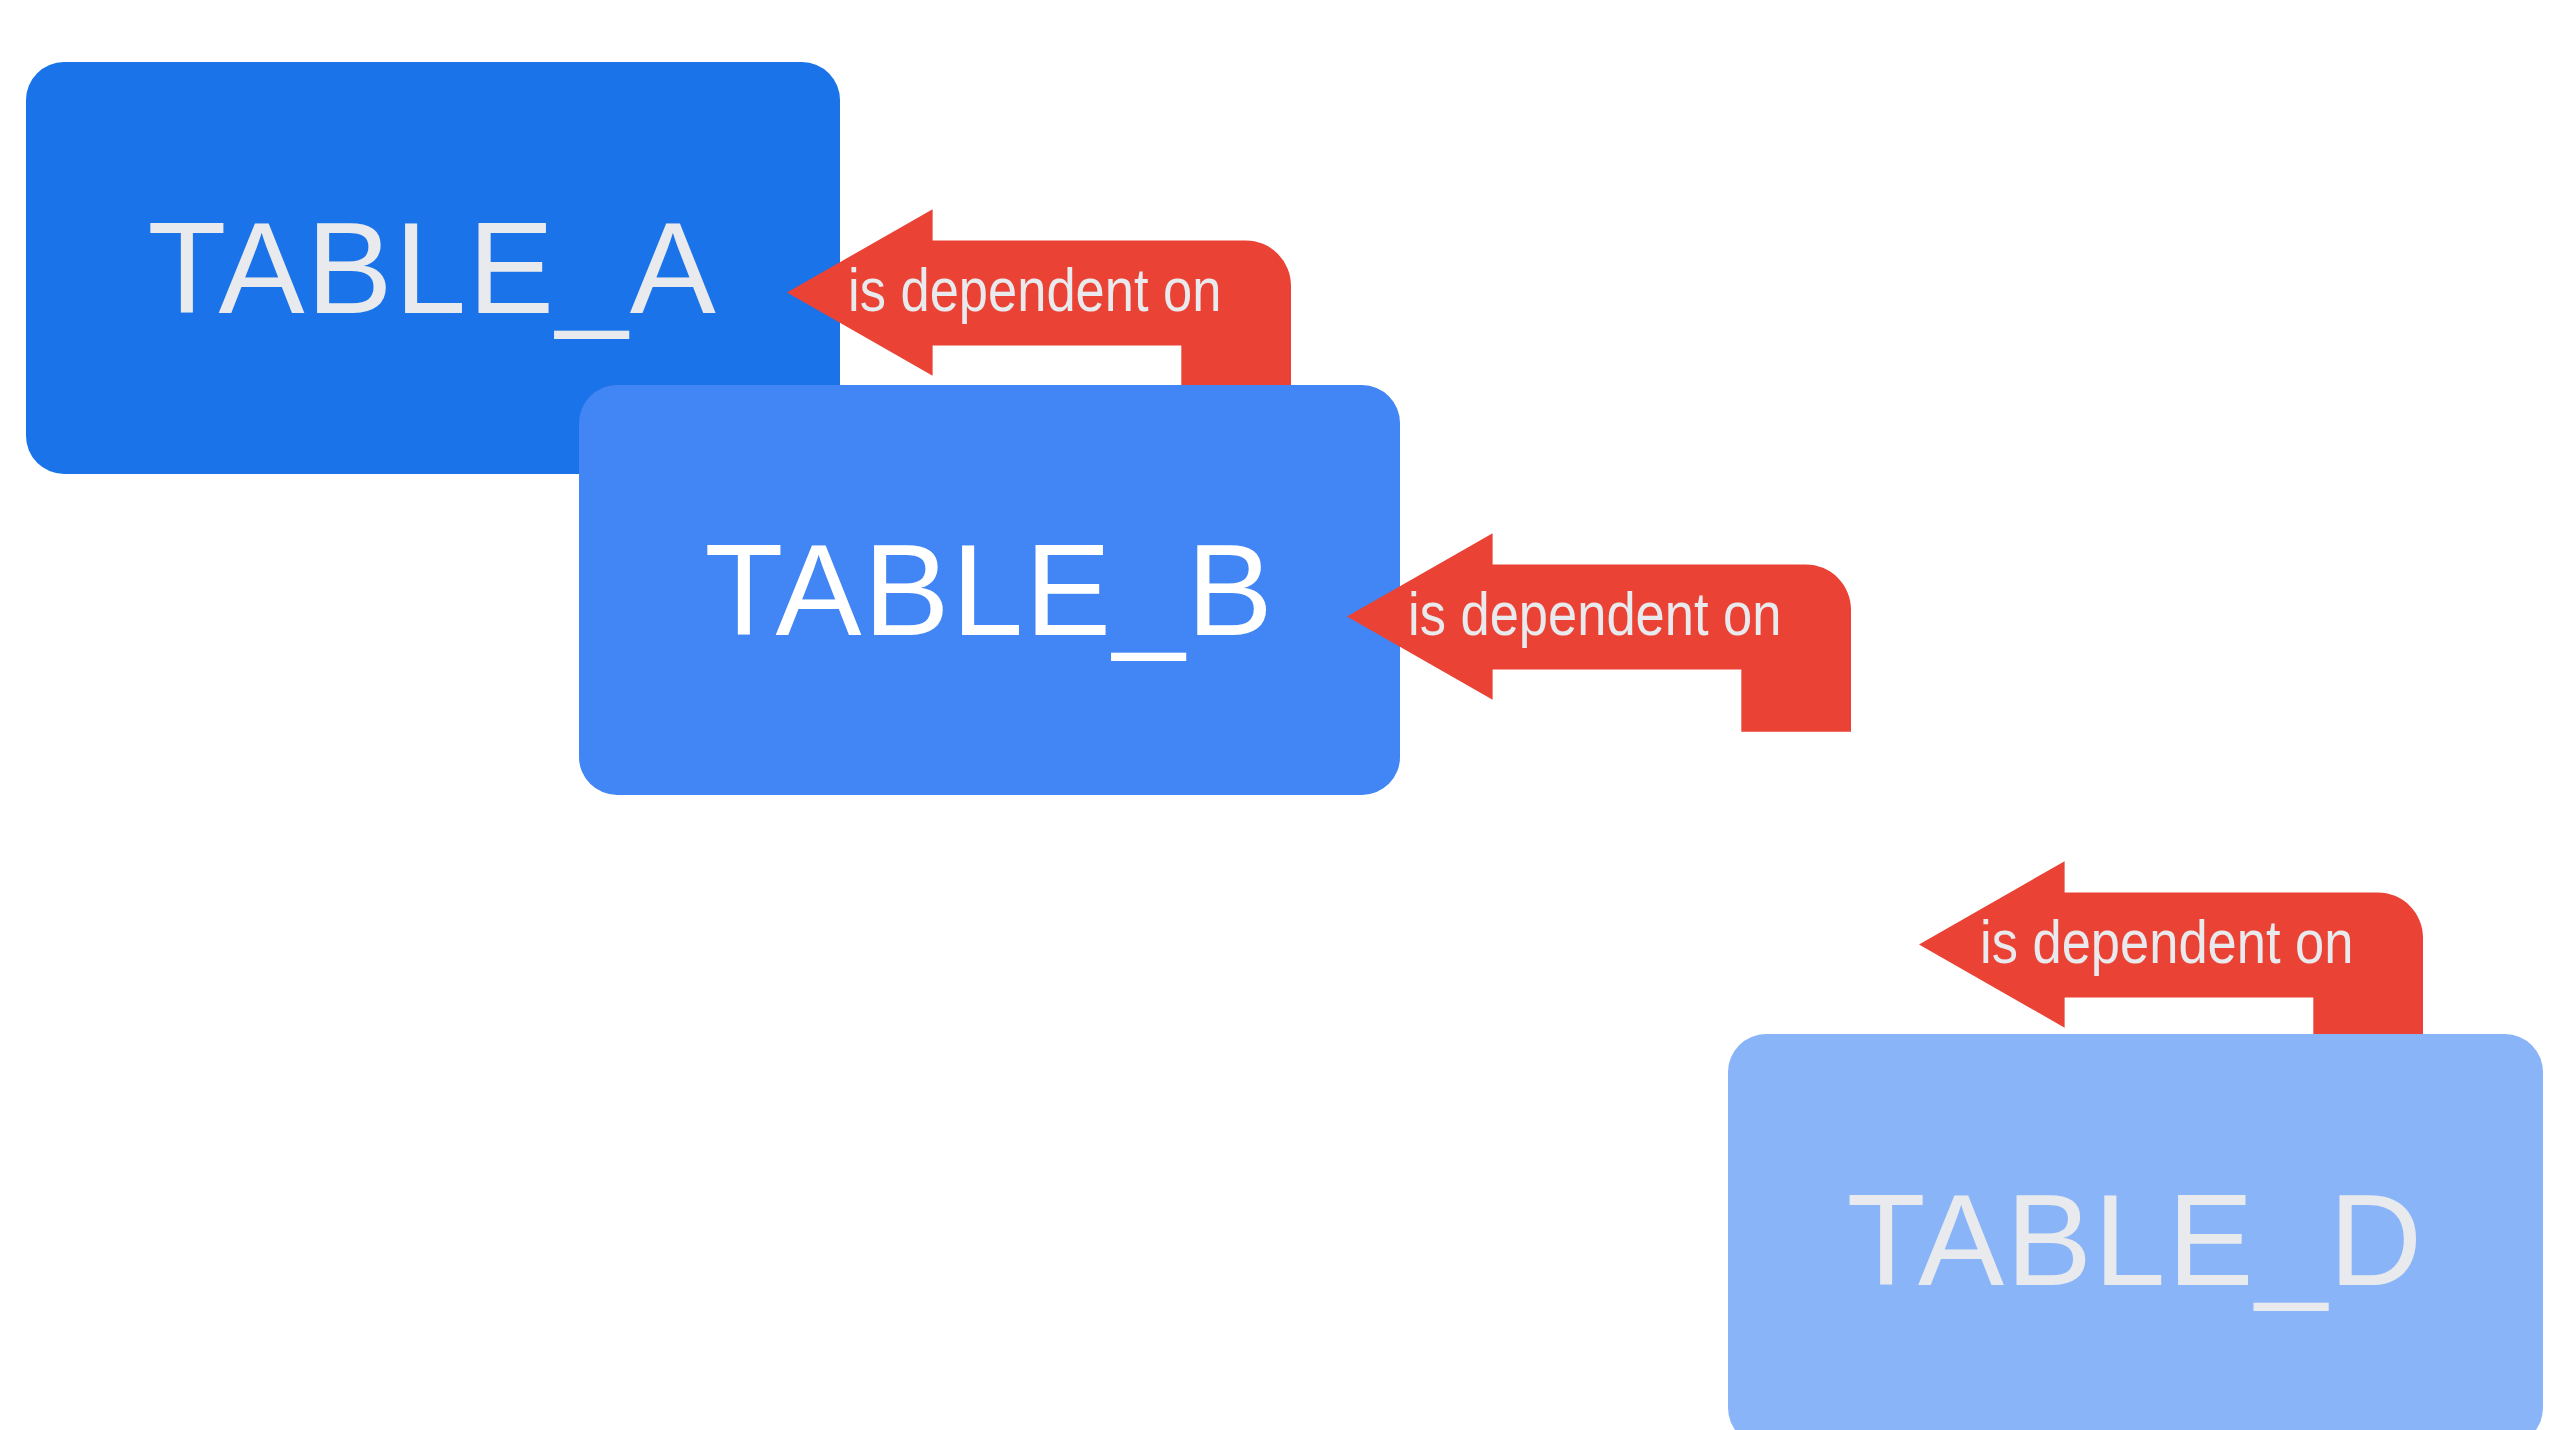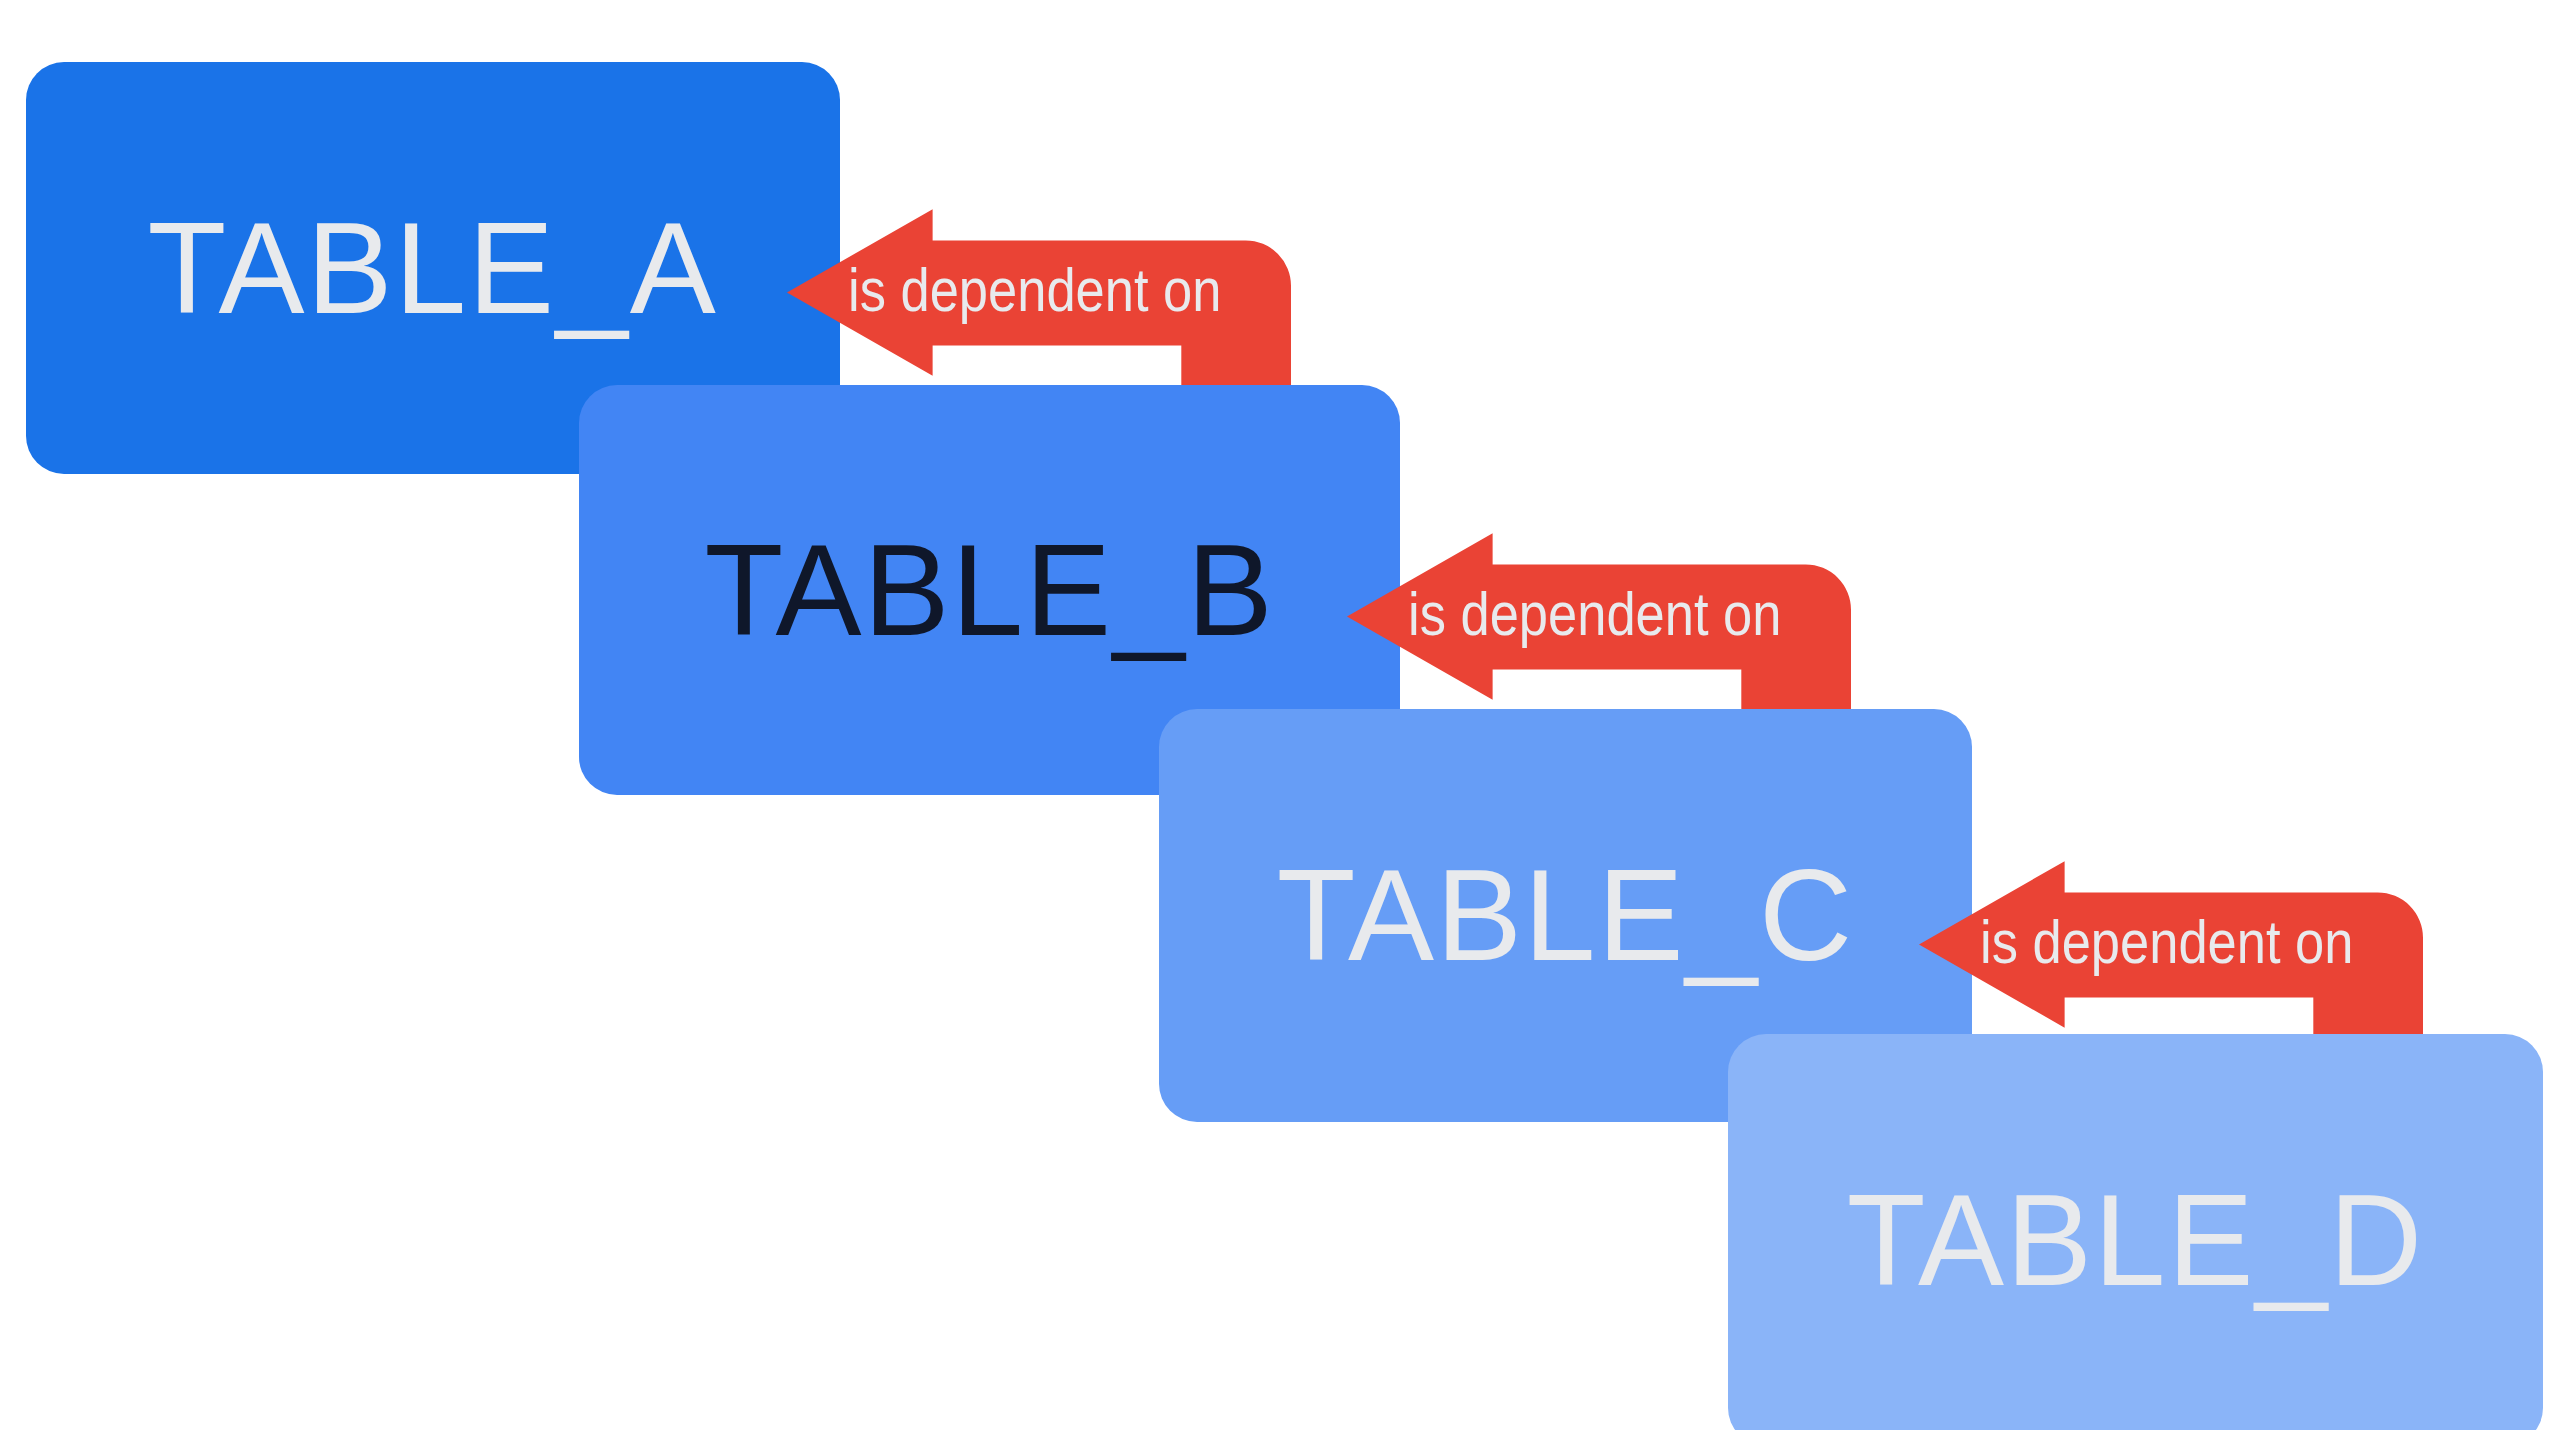--- a/index.html
+++ b/index.html
@@ -60,31 +60,28 @@
   <div class="table-box pos-table-a" style="background-color: rgb(26, 115, 232);">
     <span class="table-label" style="color: rgb(232, 234, 237);">TABLE_A</span>
   </div>
 
   <svg class="dep-arrow pos-arrow-1" viewBox="0 0 533 210">
     <path d="M0,88 L154,0 L154,33 L485,33 A48,48 0 0 1 533,81 L533,210 L417,210 L417,144 L154,144 L154,176 Z" fill="#ea4335"></path>
     <text x="262" y="108" text-anchor="middle" textLength="395" lengthAdjust="spacingAndGlyphs" fill="#e8eaed">is dependent on</text>
   </svg>
 
   <div class="table-box pos-table-b" style="background-color: rgb(66, 133, 244);">
-    <span class="table-label" style="color: #0f172a;">TABLE_B</span>
+    <span class="table-label" style="color: #ffffff;">TABLE_B</span>
   </div>
 
   <svg class="dep-arrow pos-arrow-2" viewBox="0 0 533 210">
     <path d="M0,88 L154,0 L154,33 L485,33 A48,48 0 0 1 533,81 L533,210 L417,210 L417,144 L154,144 L154,176 Z" fill="#ea4335"></path>
     <text x="262" y="108" text-anchor="middle" textLength="395" lengthAdjust="spacingAndGlyphs" fill="#e8eaed">is dependent on</text>
   </svg>
 
-  <div class="table-box pos-table-c" style="background-color: rgb(102, 157, 246);">
-    <span class="table-label" style="color: rgb(232, 234, 237);">TABLE_C</span>
-  </div>
 
   <svg class="dep-arrow pos-arrow-3" viewBox="0 0 533 210">
     <path d="M0,88 L154,0 L154,33 L485,33 A48,48 0 0 1 533,81 L533,210 L417,210 L417,144 L154,144 L154,176 Z" fill="#ea4335"></path>
     <text x="262" y="108" text-anchor="middle" textLength="395" lengthAdjust="spacingAndGlyphs" fill="#e8eaed">is dependent on</text>
   </svg>
 
   <div class="table-box pos-table-d" style="background-color: rgb(138, 180, 248);">
     <span class="table-label" style="color: rgb(232, 234, 237);">TABLE_D</span>
   </div>
 

